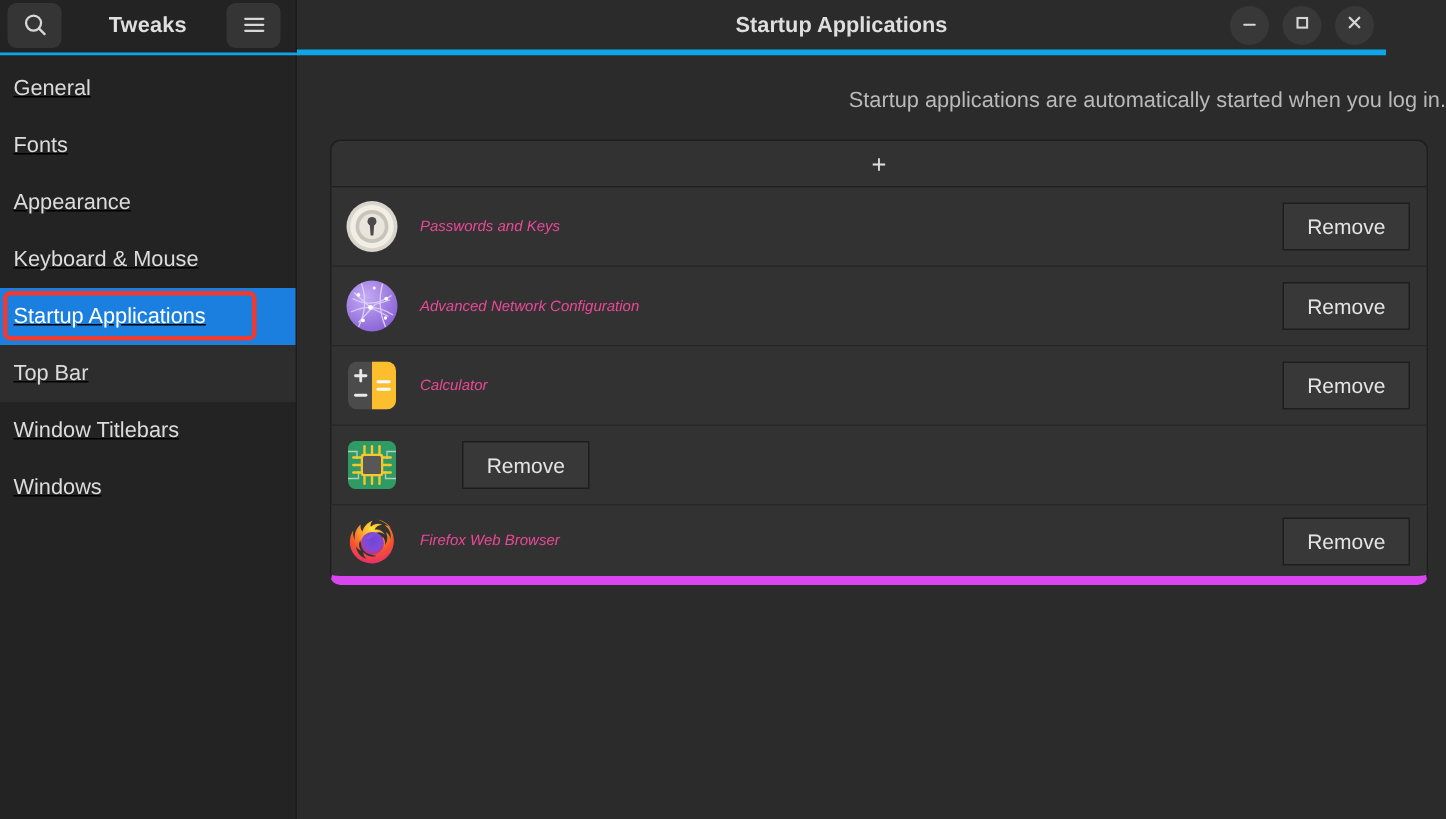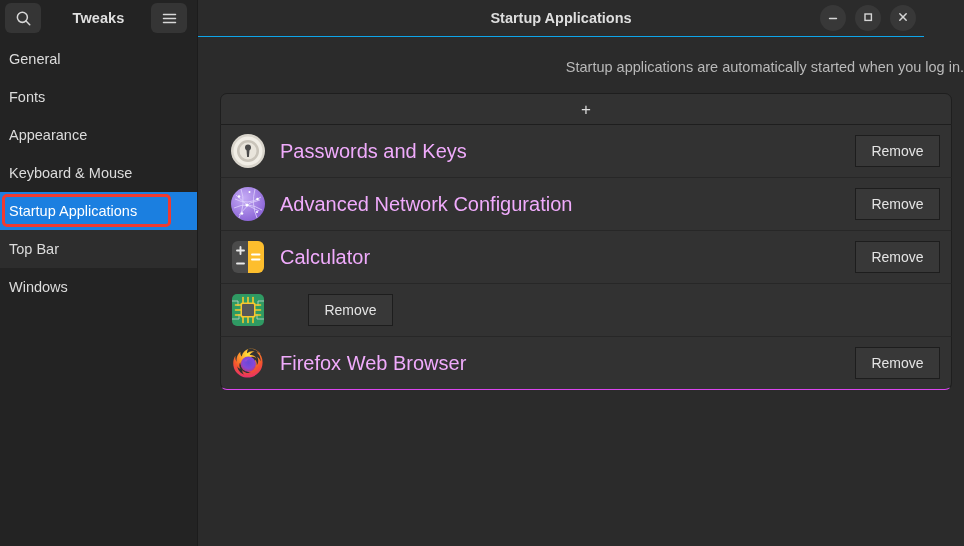--- a/index.html
+++ b/index.html
@@ -19,21 +19,21 @@
     background: #2b2b2b;
   }
 
   
   .titlebar {
     position: absolute;
     top: 0; left: 0;
     width: 924px;
     height: 37px;
     background: #2b2b2b;
-    border-bottom: 1px solid #0ea5e9;
+    border-bottom: 4px solid #0ea5e9;
     display: flex;
     align-items: center;
     justify-content: space-between;
   }
   .titlebar-left {
     width: 198px;
     height: 37px;
     background: #232323;
     display: flex;
     align-items: center;
@@ -99,20 +99,21 @@
 
   
   .sidebar {
     position: absolute;
     top: 37px; left: 0;
     width: 198px;
     height: 509px;
     background: #232323;
     border-right: 1px solid #1c1c1c;
     padding-top: 3px;
+    text-decoration: underline;
   }
   .side-item {
     height: 38px;
     display: flex;
     align-items: center;
     padding-left: 9px;
     font-size: 14.5px;
     color: #dcdcdc;
     cursor: pointer;
     position: relative;
@@ -172,34 +173,35 @@
     height: 53px;
     background: #323232;
     border-left: 1px solid #1e1e1e;
     border-right: 1px solid #1e1e1e;
     border-bottom: 1px solid #272727;
     display: flex;
     align-items: center;
     padding: 0 11px 0 4px;
   }
   .app-row:last-child {
-    border-bottom: 1px solid #d946ef;
+    border-bottom: 6px solid #d946ef;
     border-radius: 0 0 7px 7px;
   }
   .app-icon {
     width: 36px;
     height: 36px;
     margin: 0 14px 0 5px;
     flex: none;
     position: relative;
   }
   .app-name {
-    font-size: 20px;
-    color: #f0abfc;
+    font-size: 10px;
+    color: #ec4899;
     flex: 1;
+    font-style: italic;
   }
   .remove-btn {
     width: 85px;
     height: 32px;
     border-radius: 0;
     border: 1px solid #1d1d1d;
     background: #383838;
     color: #e4e4e4;
     font-size: 14px;
     font-family: "Liberation Sans", sans-serif;
@@ -280,20 +282,23 @@
     </div>
     <div class="side-item">
       <span class="lbl">Keyboard &amp; Mouse</span>
     </div>
     <div class="side-item selected">
       <span class="lbl">Startup Applications</span>
       <span class="hl-box"></span>
     </div>
     <div class="side-item hovered">
       <span class="lbl">Top Bar</span>
+    </div>
+    <div class="side-item">
+      <span class="lbl">Window Titlebars</span>
     </div>
     <div class="side-item">
       <span class="lbl">Windows</span>
     </div>
   </div>
 
   <div class="main">
 
     <div class="intro">Startup applications are automatically started when you log in.</div>
 

